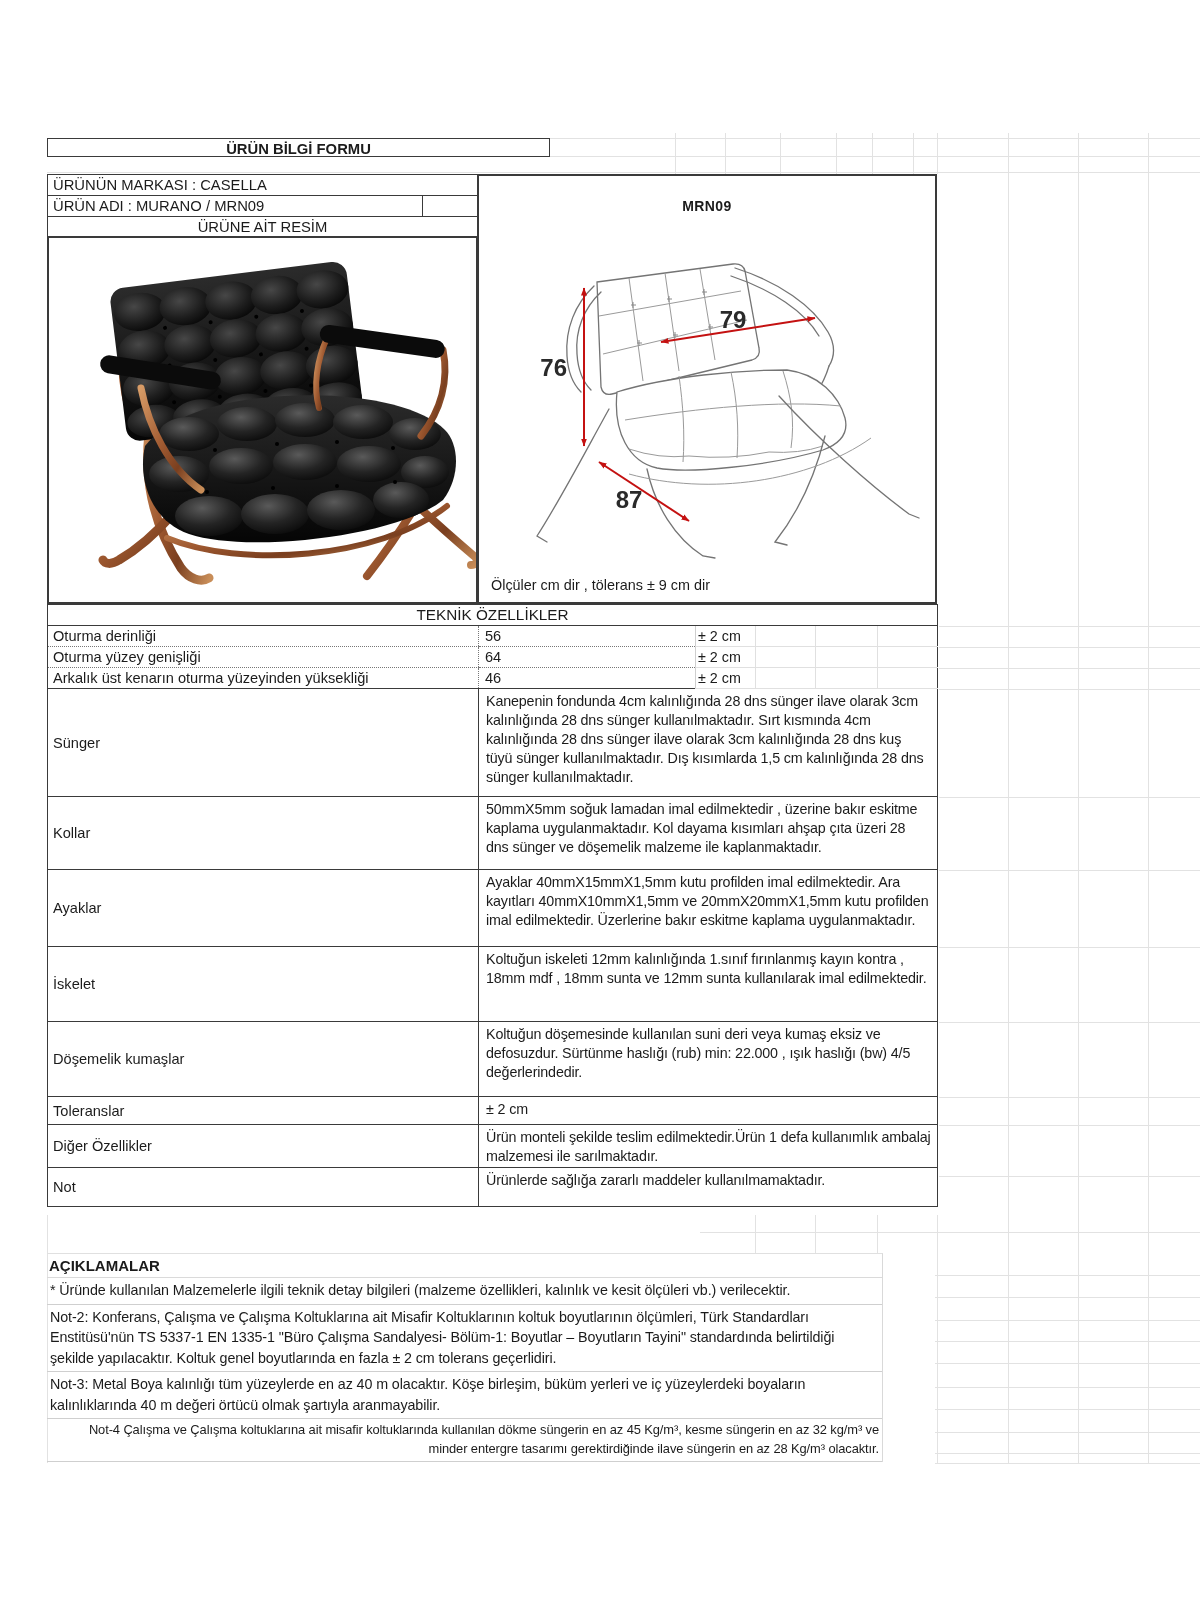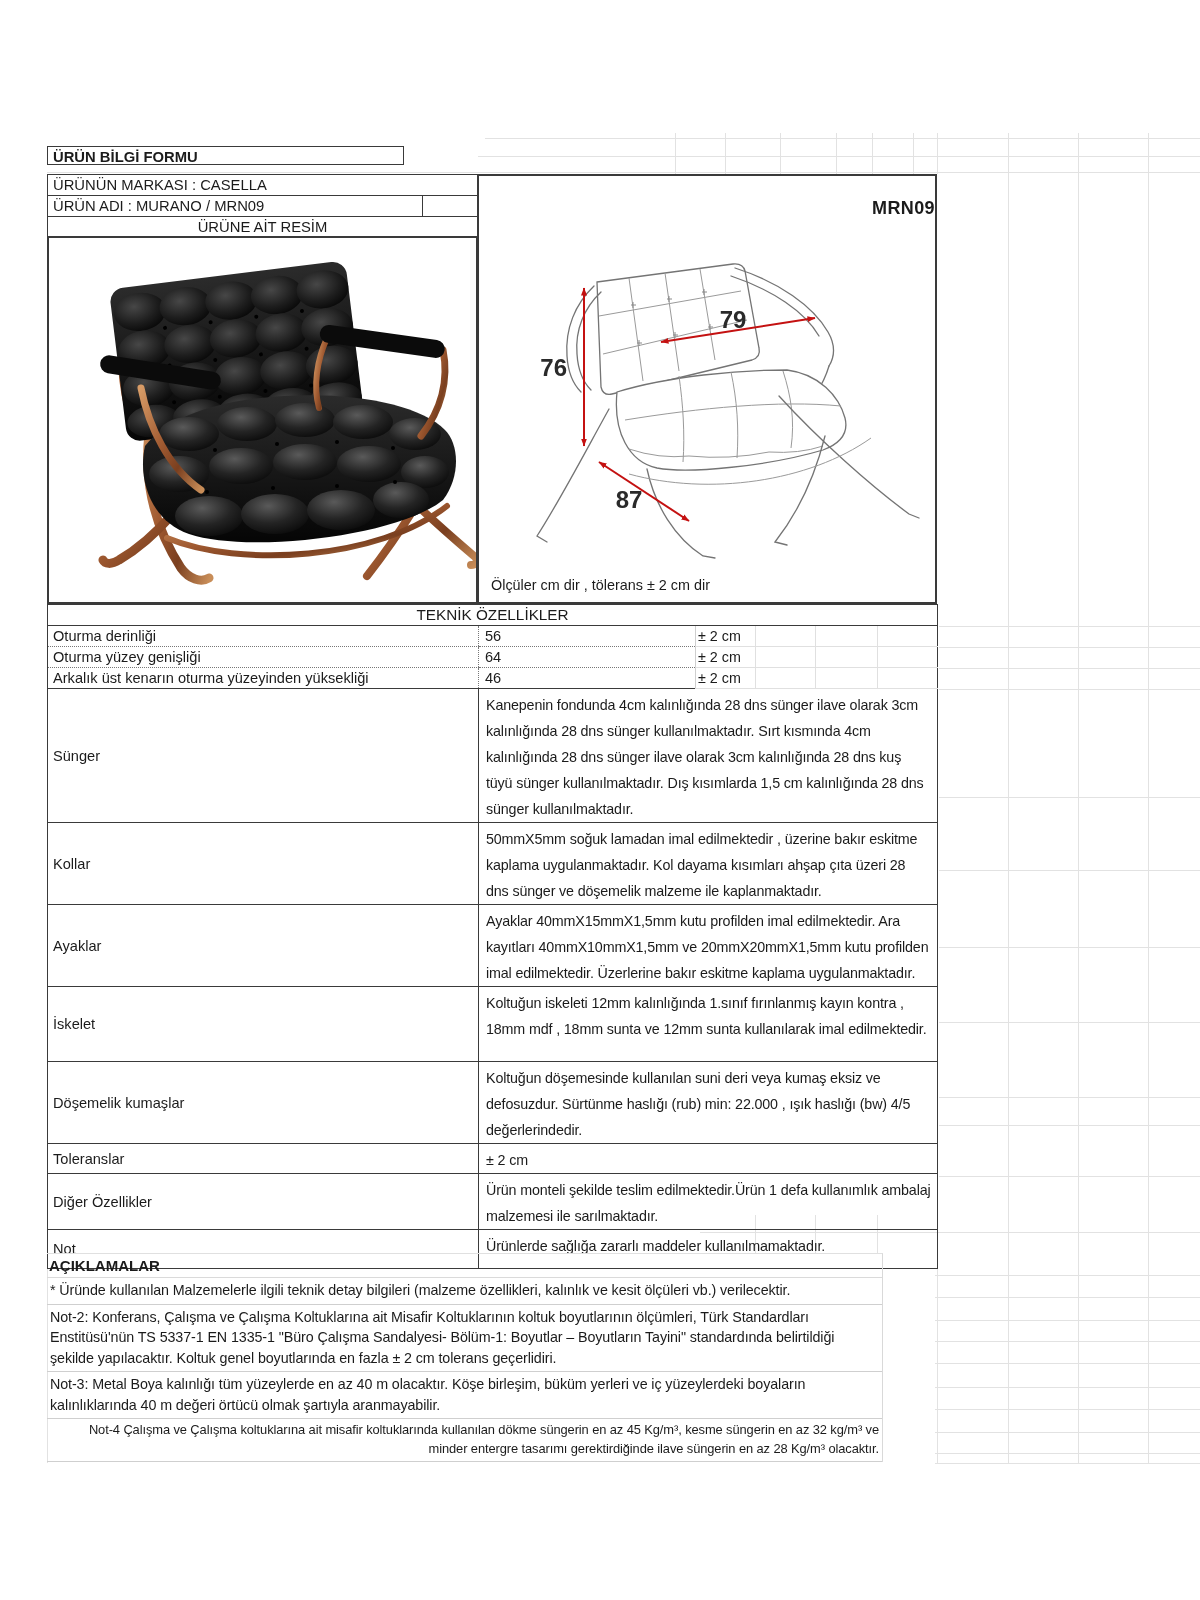--- a/index.html
+++ b/index.html
@@ -8,36 +8,36 @@
   *{box-sizing:border-box;}
   .f{position:absolute;background:#e2e2e2;}
   .box{position:absolute;border:1px solid #3a3a3a;background:#fff;font-size:14.8px;
        padding:2px 5px;white-space:nowrap;overflow:hidden;}
   .bold{font-weight:bold;}
   .center{text-align:center;}
   #photo-box{left:47px;top:236px;width:431px;height:368px;border:2px solid #3a3a3a;
              position:absolute;background:#fff;}
   #draw-box{left:477px;top:174px;width:460px;height:430px;border:2px solid #3a3a3a;
             position:absolute;background:#fff;}
-  #draw-title{margin-top:22px;text-align:right;font-weight:bold;font-size:18px;letter-spacing:.4px;}
+  #draw-title{margin-top:22px;text-align:center;font-weight:bold;font-size:14px;letter-spacing:.4px;}
   #measure-note{position:absolute;left:12px;bottom:9px;font-size:14.4px;}
   #draw-svg{position:absolute;left:0px;top:48px;}
   #tech{position:absolute;left:47px;top:604px;width:890px;border-collapse:collapse;
         table-layout:fixed;font-size:14.6px;}
   #tech td{overflow:hidden;}
   .th{border:1px solid #3a3a3a;font-weight:normal;font-size:15.3px;text-align:center;height:21px;}
   tr.dim{height:21px;}
   tr.dim .lab{border-left:1px solid #3a3a3a;border-bottom:1px dotted #777;padding:0 5px;}
   tr.dim .val{border-left:1px dotted #777;border-bottom:1px dotted #777;padding:0 6px;}
   tr.dim .tol{border-left:1px solid #cfcfcf;border-bottom:1px solid #e0e0e0;padding:0 2px;font-size:14.3px;}
   tr.dim .gc{border-left:1px solid #e0e0e0;border-bottom:1px solid #e0e0e0;}
   tr.dim .gc:last-child{border-right:1px solid #3a3a3a;}
   tr.big .lab2{border:1px solid #3a3a3a;vertical-align:middle;padding:0 5px;}
   tr.big .val2{border:1px solid #3a3a3a;vertical-align:top;padding:3px 6px 0 7px;
-               font-size:14.3px;line-height:26px;letter-spacing:-0.15px;white-space:normal;}
+               font-size:14.3px;line-height:19px;letter-spacing:-0.15px;white-space:normal;}
   .h108{height:108px}.h73{height:73px}.h77{height:77px}.h75{height:75px}
   .h28{height:28px}.h51{height:43px}.h39{height:39px}
   #remarks{position:absolute;left:47px;top:1253px;width:836px;border-top:1px solid #e0e0e0;
            border-right:1px solid #d9d9d9;}
   #remarks .rem-title{font-weight:bold;font-size:15px;padding:3px 2px;border-bottom:1px solid #dadada;}
   #remarks .note{border-bottom:1px solid #cfcfcf;padding:2px 3px 3px 3px;font-size:14.3px;
                  line-height:20.5px;letter-spacing:-0.1px;}
   #remarks .note.small{font-size:12.9px;line-height:18.5px;text-align:right;}
   text.dimlbl{font-size:24px;font-weight:600;fill:#2a2a2a;font-family:"Liberation Sans",sans-serif;}
   .sk{stroke:#747474;stroke-width:1.3;fill:none;stroke-linecap:round;}
@@ -83,21 +83,21 @@
 <div class="f" style="left:937px;top:133px;width:1px;height:41px"></div>
 <div class="f" style="left:937px;top:1215px;width:1px;height:248px"></div>
 <div class="f" style="left:1008px;top:133px;width:1px;height:1330px"></div>
 <div class="f" style="left:1078px;top:133px;width:1px;height:1330px"></div>
 <div class="f" style="left:1148px;top:133px;width:1px;height:1330px"></div>
 <div class="f" style="left:755px;top:1215px;width:1px;height:38px"></div>
 <div class="f" style="left:815px;top:1215px;width:1px;height:38px"></div>
 <div class="f" style="left:877px;top:1215px;width:1px;height:38px"></div>
 <div class="f" style="left:47px;top:1215px;width:1px;height:248px"></div>
 
-<div class="box bold" style="left:47px;top:146px;width:357px;height:19px;"><span>ÜRÜN BİLGİ FORMU</span></div>
+<div class="box bold" style="left:47px;top:138px;width:503px;height:19px;text-align:center;"><span>ÜRÜN BİLGİ FORMU</span></div>
 
 <div class="box" style="left:47px;top:174px;width:431px;height:22px;"><span>ÜRÜNÜN MARKASI : CASELLA</span></div>
 
 <div class="box" style="left:47px;top:195px;width:376px;height:22px;"><span>ÜRÜN ADI : MURANO / MRN09</span></div>
 
 <div class="box center" style="left:47px;top:216px;width:431px;height:21px;"><span>ÜRÜNE AİT RESİM</span></div>
 
 <div id="photo-box">
   <svg width="427" height="364" viewBox="0 0 427 364">
     <defs>
@@ -266,21 +266,21 @@
     <g>
       <line class="red" x1="182" y1="118" x2="336" y2="94" marker-start="url(#ra)" marker-end="url(#ra)"></line>
     </g>
     <g>
       <line class="red" x1="120" y1="238" x2="210" y2="297" marker-start="url(#ra)" marker-end="url(#ra)"></line>
     </g>
     <text class="dimlbl" x="88" y="152" text-anchor="end">76</text>
     <text class="dimlbl" x="254" y="104" text-anchor="middle">79</text>
     <text class="dimlbl" x="150" y="284" text-anchor="middle">87</text>
   </svg>
-  <div id="measure-note">Ölçüler cm dir , tölerans ± 2 cm dir</div>
+  <div id="measure-note">Ölçüler cm dir , tölerans ± 9 cm dir</div>
 </div>
 
 <table id="tech">
   <colgroup>
     <col style="width:431px">
       <col style="width:217px">
       <col style="width:60px">
     <col style="width:60px">
       <col style="width:62px">
       <col style="width:60px">

